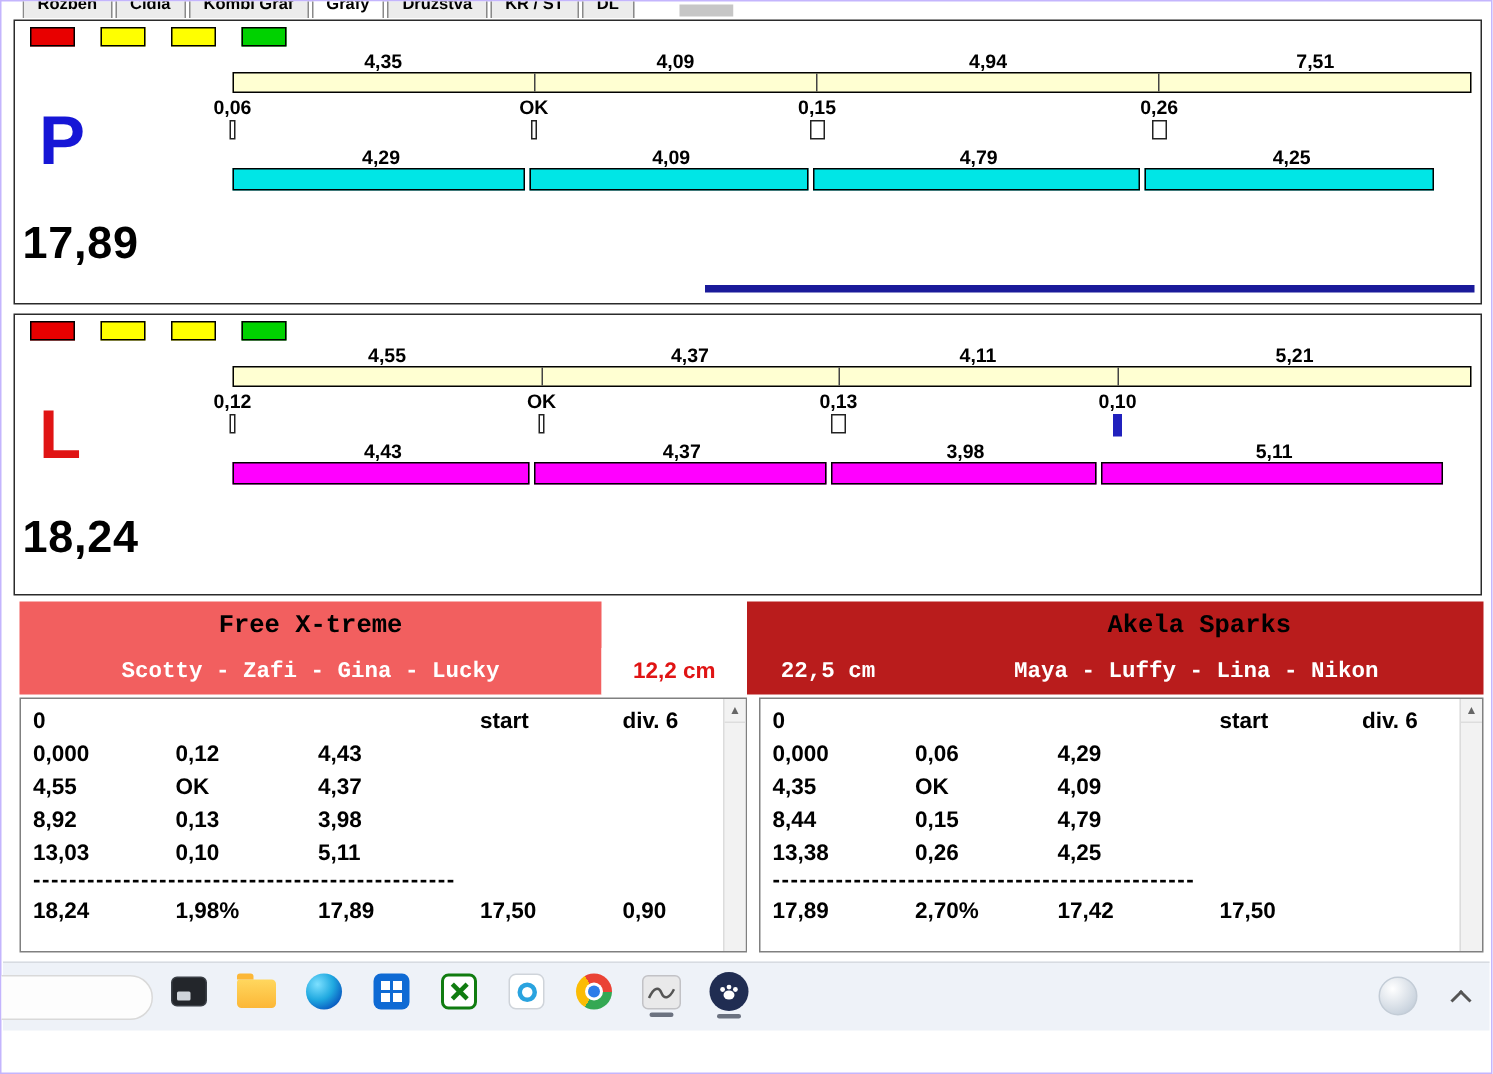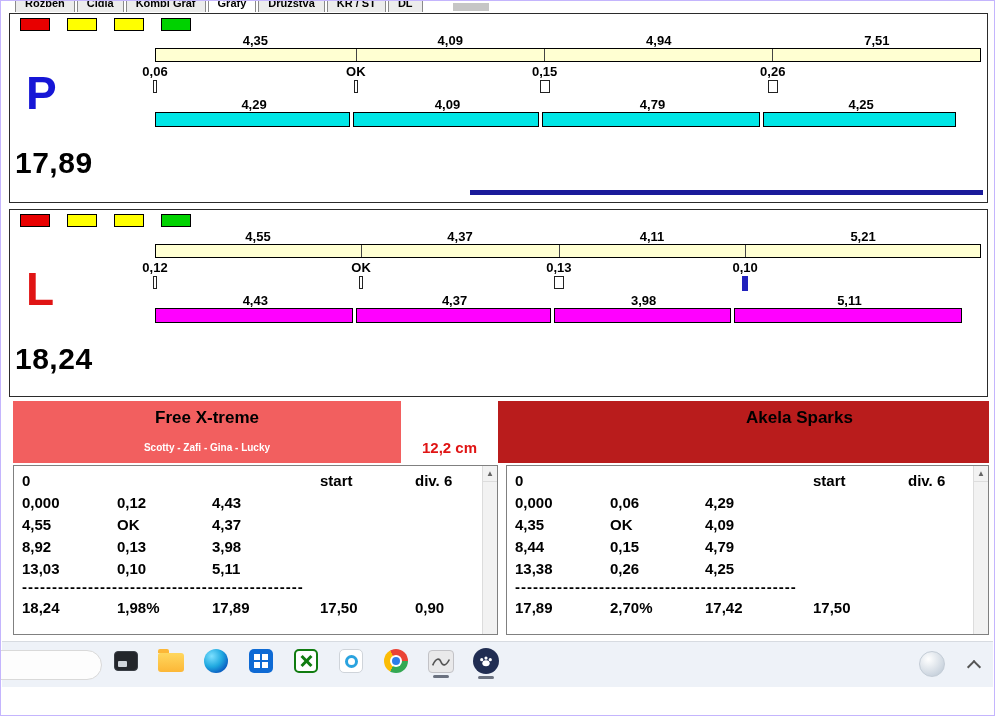--- a/index.html
+++ b/index.html
@@ -37,28 +37,28 @@
   .times-bot { margin-top:1px; }
   .bars { height:17px; }
   .bars .cell { padding-right:3px; }
   .bar-fill { height:15px; border:1px solid #000; }
   .lane-letter { position:absolute; left:16px; top:56px; font-size:46px; font-weight:bold; line-height:1; }
   .lane-total { position:absolute; left:5px; top:132px; font-size:30px; font-weight:bold; color:#000; letter-spacing:.5px; }
   .navy-line { position:absolute; left:460px; right:4px; bottom:7px; height:5px; }
 
   
   .teams { position:absolute; left:10px; top:400px; width:978px; height:236px; }
-  .hdr { position:absolute; top:0; height:62px; z-index:1; }
+  .hdr { position:absolute; top:0; height:62px; z-index:1;font-family:Liberation Mono, monospace; }
   #hdr-red { left:2px; width:388px; }
   #hdr-blue { left:487px; width:491px; }
   .team-name { height:31px; line-height:33px; text-align:center; font-size:17px; font-weight:bold; color:#000; }
   #hdr-blue .team-name { margin-left:112px; }
   .team-sub { height:31px; display:flex; align-items:center; }
   #hdr-red .team-sub { justify-content:center; }
-  .dogs { color:#fff; font-weight:bold; font-size:10px; }
+  .dogs { color:#fff; font-weight:bold; font-size:15px; }
   #hdr-blue .team-sub .dogs { flex:1; text-align:center; }
   .cm-right { width:108px; text-align:center; color:#fff; font-weight:bold; font-size:15px; }
   .cm-left { position:absolute; left:390px; top:31px; width:97px; height:31px; background:#fff; z-index:2;
              display:flex; align-items:center; justify-content:center; color:#e01414; font-weight:bold; font-size:15px; }
   .date-box { position:absolute; left:390px; top:0; width:210px; height:28px; background:#fff; border:1px solid #222;
               z-index:3; display:flex; align-items:center; justify-content:center; font-size:15px; color:#000; }
 
   .rtable { position:absolute; top:64px; height:170px; background:#fff; border:1px solid #808080; }
   #table-left { left:2px; width:485px; }
   #table-right { left:495px; width:483px; }
@@ -264,20 +264,24 @@
 
   <div class="teams">
     <div class="hdr" id="hdr-red" style="background: rgb(242, 95, 95);">
       <div class="team-name">Free X-treme</div>
       <div class="team-sub">
         <div class="dogs">Scotty - Zafi - Gina - Lucky</div>
       </div>
     </div>
     <div class="hdr" id="hdr-blue" style="background: #b91c1c;">
       <div class="team-name">Akela Sparks</div>
+      <div class="team-sub">
+        <div class="cm-right">22,5 cm</div>
+        <div class="dogs">Maya - Luffy - Lina - Nikon</div>
+      </div>
     </div>
     <div class="cm-left">12,2 cm</div>
 
     <div class="rtable" id="table-left">
       <div class="tbody">
           <div class="trow">
             <div>0</div>
             <div></div>
             <div></div>
             <div>start</div>

